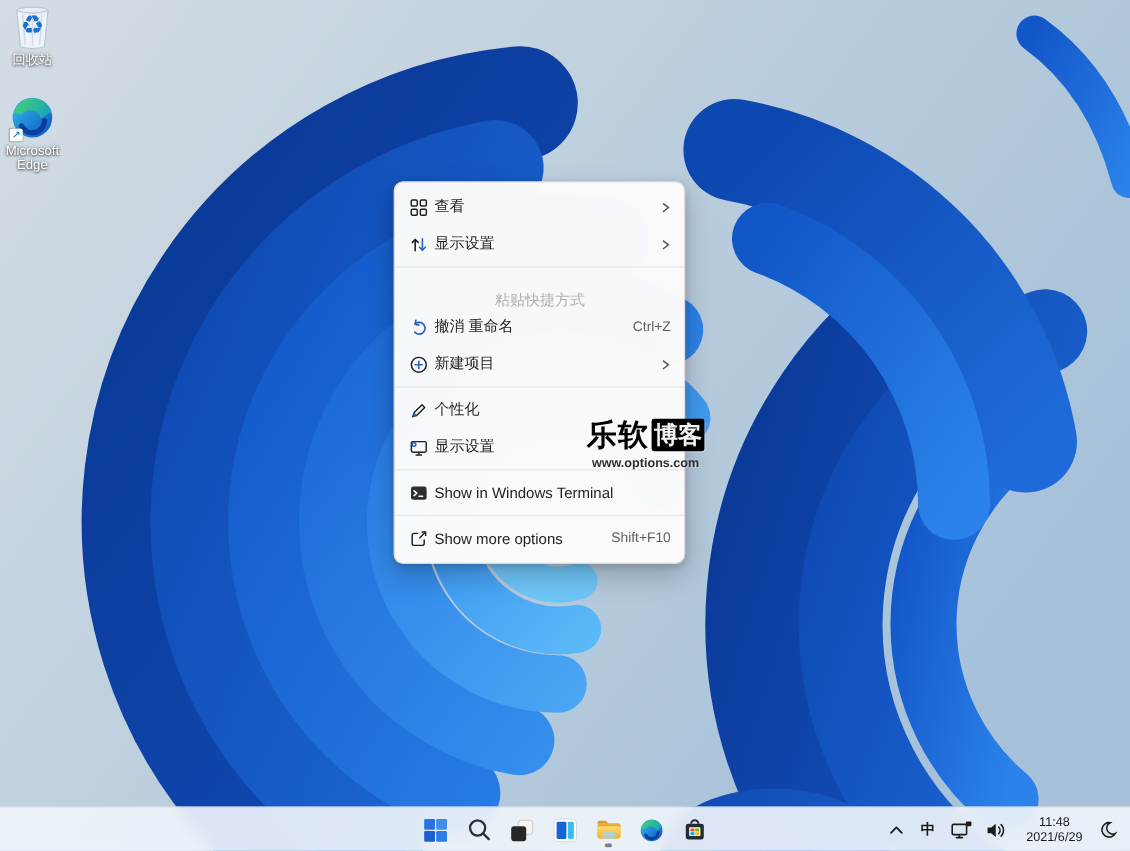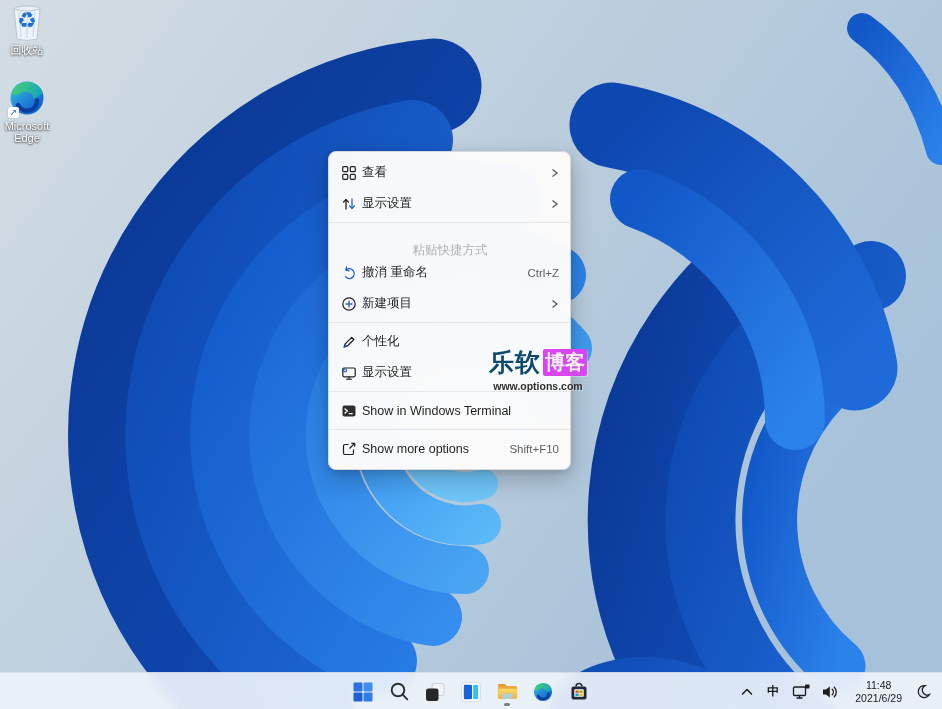--- a/index.html
+++ b/index.html
@@ -18,23 +18,23 @@
   #icon-recycle { left:-5px; top:4px; }
   #icon-edge { left:-5px; top:80px; }
   .recycle-symbol { position:absolute; left:0; top:4px; width:100%; text-align:center;
     font-size:22px; color:#1d6fd4; line-height:26px; }
   .shortcut-badge { position:absolute; left:1px; bottom:0; width:11px; height:11px; background:#fff;
     border-radius:2px; box-shadow:0 0 1px rgba(0,0,0,.5); font-size:9px; line-height:11px; color:#1d6fd4; }
 
   
   .watermark { position:absolute; left:489px; top:346px; z-index:6; text-align:center; }
   .watermark .row { display:flex; align-items:center; }
-  .wm-left { font-size:25px; font-weight:bold; color:#0c4a6e; letter-spacing:1px;
+  .wm-left { font-size:25px; font-weight:bold; color:#000000; letter-spacing:1px;
     text-shadow:1px 1px 0 rgba(255,255,255,.35); }
-  .wm-right { font-size:20px; font-weight:bold; color:#f3f3f3; background:#d946ef;
+  .wm-right { font-size:20px; font-weight:bold; color:#f3f3f3; background:#000000;
     padding:0 2px; border-radius:2px; margin-left:2px; box-shadow:1px 1px 0 rgba(255,255,255,.3); }
   .wm-url { font-size:10.5px; font-weight:bold; color:#2e2e2e; margin-top:1px;
     text-shadow:1px 1px 0 rgba(255,255,255,.3); }
 
   
   .context-menu { position:absolute; left:328px; top:151px; width:243px; z-index:5;
     background:rgba(251,251,251,.98); border:1px solid #d9d9d9; border-radius:8px;
     box-shadow:0 10px 24px rgba(0,0,0,.22), 0 2px 6px rgba(0,0,0,.12); padding:5px 0; }
   .menu-item { display:flex; align-items:center; height:31px; padding:0 11px 0 12px;
     font-size:12.5px; color:#1f1f1f; cursor:default; }

